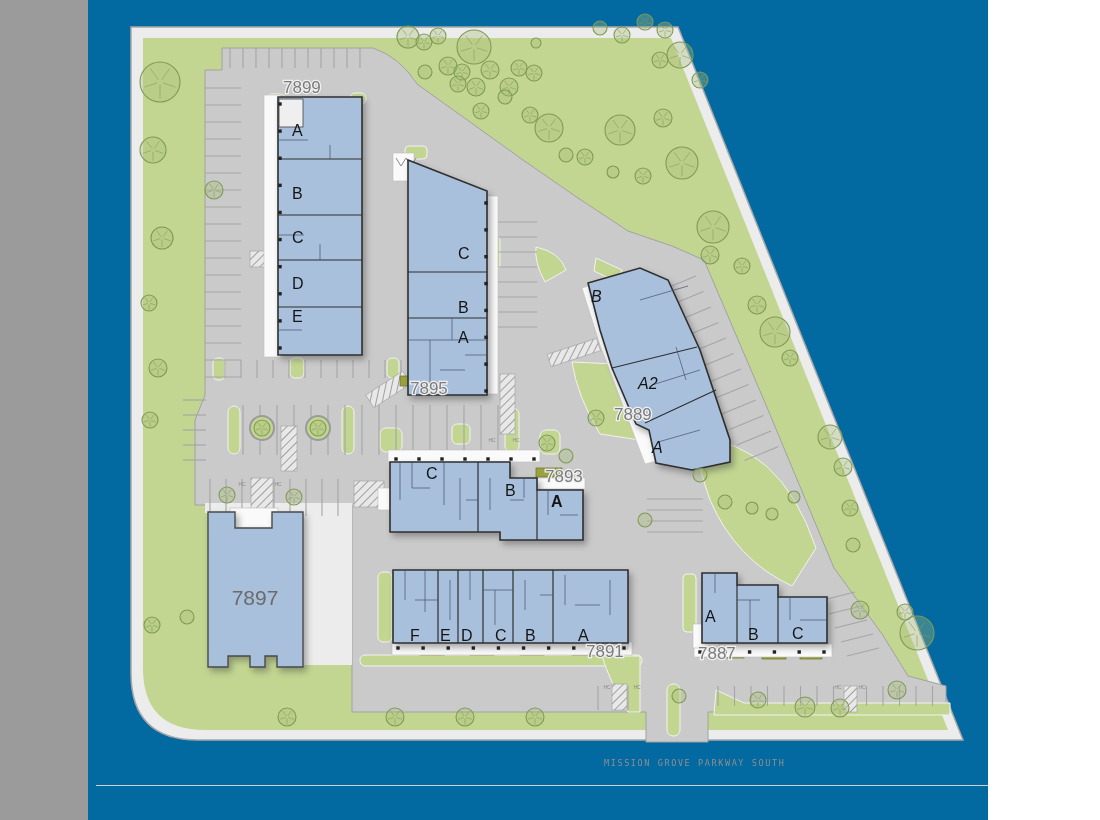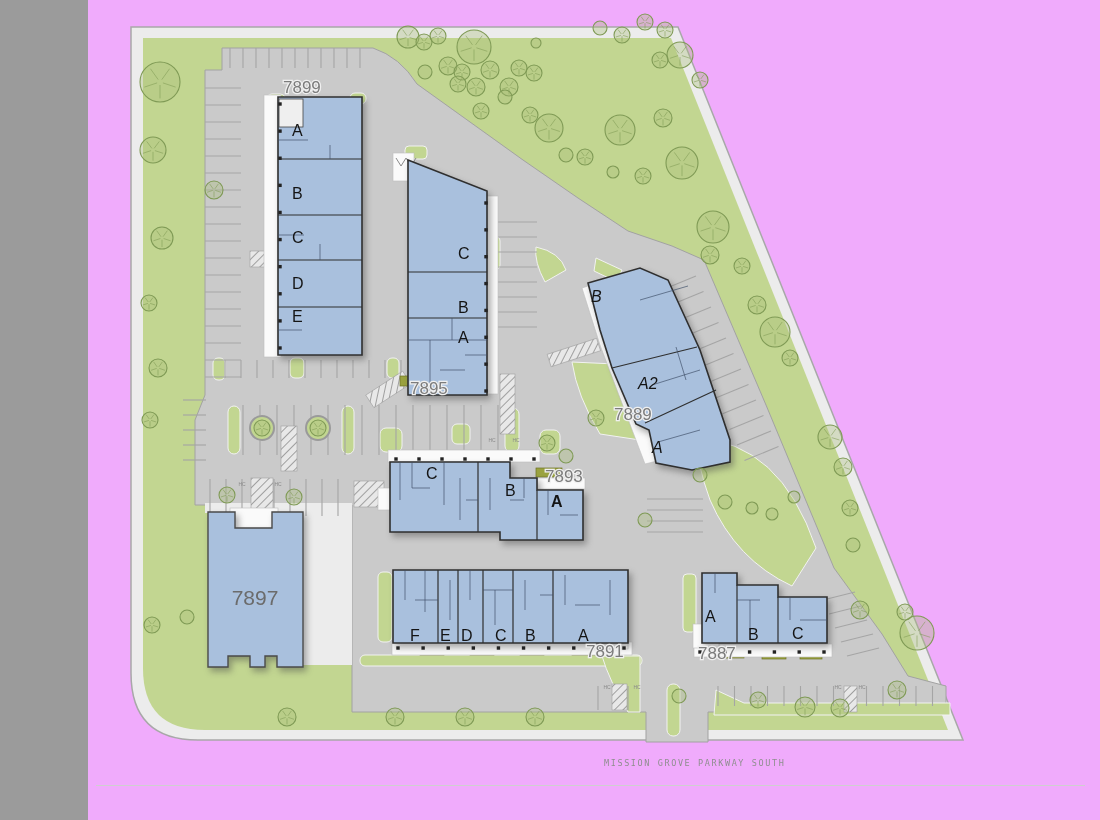--- a/index.html
+++ b/index.html
@@ -1,16 +1,16 @@
 <!DOCTYPE html>
 <html style="--landscape: #c2d691; --paving: #cacaca; --rim: #ececec; --building: #a9c0dd; --outline: #2f2f2f; --leftbar: #9b9b9b; --tree: #7f9a55; --olive: #9aa23f;"><head>
 <meta charset="utf-8">
 <style>
   html,body{margin:0;padding:0;background:#ffffff;}
-  .stage{position:relative;width:1100px;height:820px;overflow:hidden;background:#f0abfc;
+  .stage{position:relative;width:988px;height:820px;overflow:hidden;background:#0369a1;
          font-family:"Liberation Sans", sans-serif;}
   .left-bar{position:absolute;left:0;top:0;width:88px;height:820px;background:var(--leftbar,#9b9b9b);}
   svg.plan{position:absolute;left:0;top:0;}
   .rim{fill:var(--rim,#ececec);stroke:#a8a8a8;stroke-width:1.5;}
   .green{fill:var(--landscape,#c2d691);}
   .green-island{fill:var(--landscape,#c2d691);stroke:#f2f2f2;stroke-width:1;}
   .paved{fill:var(--paving,#cacaca);stroke:#a2a2a2;stroke-width:1;}
   .plaza{fill:#ececec;}
   .walk{fill:#fafafa;stroke:#bdbdbd;stroke-width:.6;}
   .bldg{fill:var(--building,#a9c0dd);stroke:var(--outline,#2f2f2f);stroke-width:1.6;}

